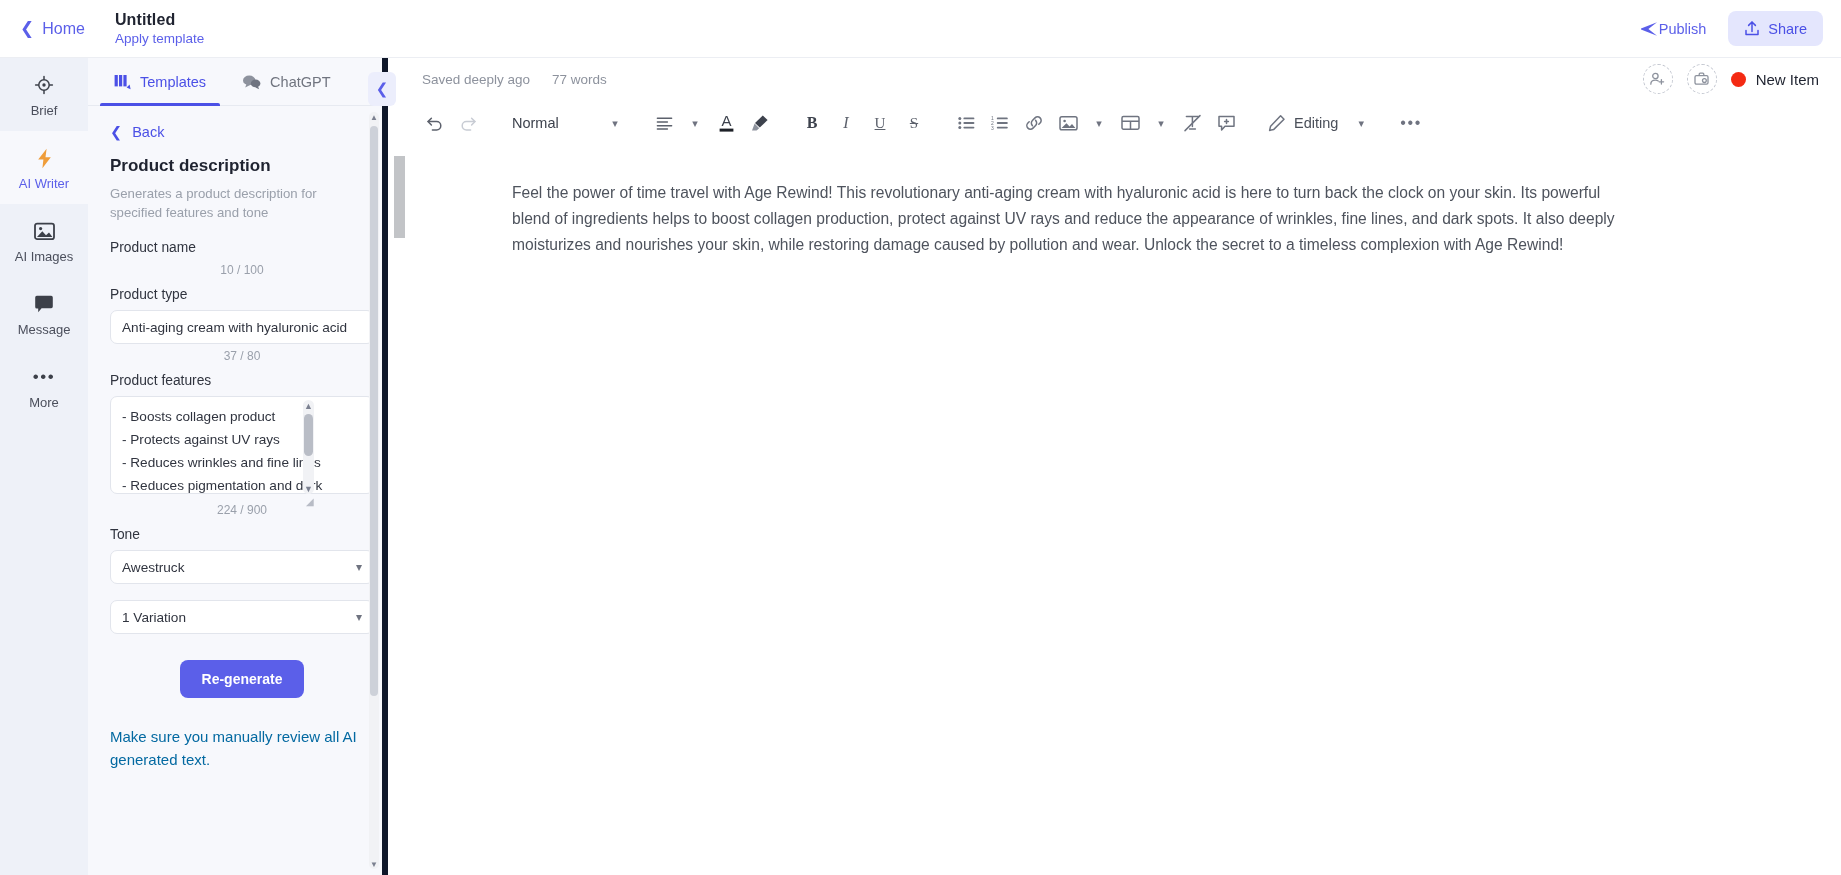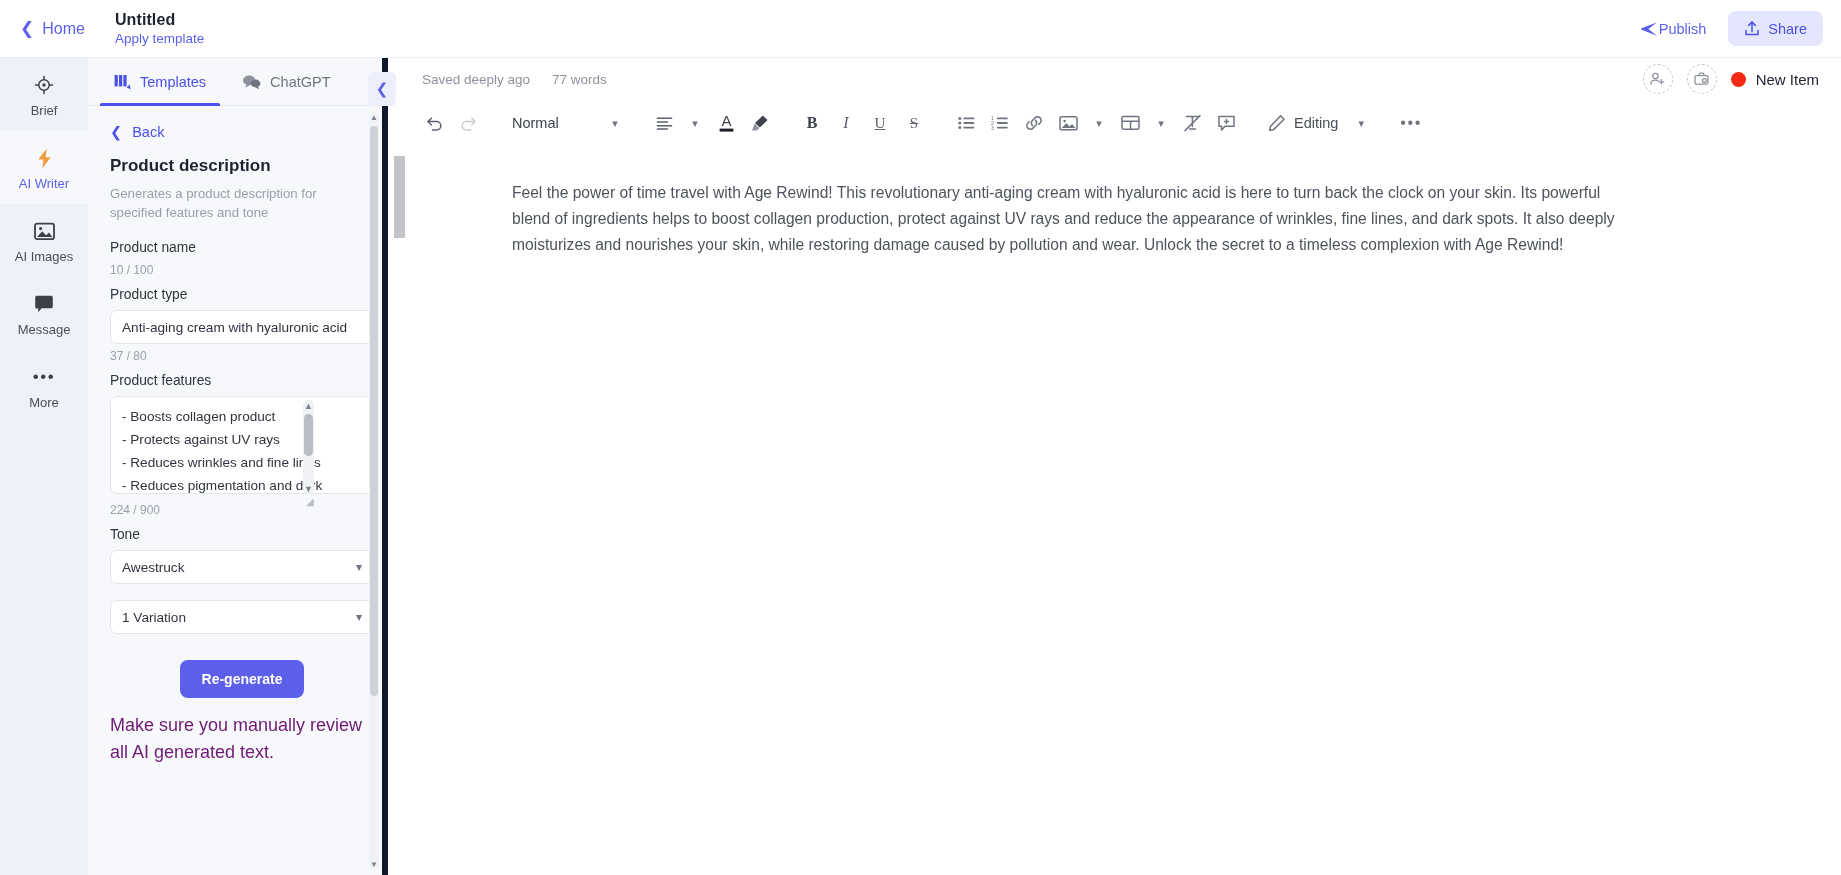--- a/index.html
+++ b/index.html
@@ -94,21 +94,21 @@
     font-size: 14.5px; cursor: pointer; margin-bottom: 16px;
   }
   .tmpl-title { font-size: 17px; font-weight: 700; color: #1f2330; margin-bottom: 8px; }
   .tmpl-desc { font-size: 13.2px; color: #9aa0ab; line-height: 1.45; margin-bottom: 18px; max-width: 262px; }
   .field-label { font-size: 13.8px; color: #30343f; margin-bottom: 8px; }
   .text-input {
     width: 264px; height: 34px; border: 1px solid #e2e5ec; border-radius: 7px;
     background: #fff; font-size: 13.6px; color: #30343f; padding: 0 11px;
     font-family: inherit; outline: none;
   }
-  .counter { font-size: 12px; color: #9aa0ab; text-align: left; width: 264px; margin-top: 5px; margin-bottom: 10px; }
+  .counter { font-size: 12px; color: #9aa0ab; text-align: center; width: 264px; margin-top: 5px; margin-bottom: 10px; }
   .ta-wrap { position: relative; width: 208px; }
   .textarea {
     width: 264px; height: 98px; border: 1px solid #e2e5ec; border-radius: 7px;
     background: #fff; font-size: 13.6px; color: #30343f; padding: 8px 20px 8px 11px;
     font-family: inherit; outline: none; resize: none; line-height: 23px;
     overflow: hidden;
   }
   .ta-scroll {
     position: absolute; right: 4px; top: 4px; bottom: 4px; width: 11px;
     background: #f1f2f5; border-radius: 6px;
@@ -131,21 +131,21 @@
     width: 264px; height: 34px; border: 1px solid #e2e5ec; border-radius: 7px;
     background: #fff; font-size: 13.6px; color: #30343f; padding: 0 11px;
     display: flex; align-items: center; cursor: pointer; position: relative;
   }
   .select .chev { margin-left: auto; color: #6f7380; font-size: 12px; }
   .regen-wrap { width: 264px; display: flex; justify-content: center; margin-top: 26px; }
   .regen-btn {
     background: #5b5fe9; color: #fff; border: none; font-family: inherit;
     font-size: 14px; font-weight: 700; padding: 11px 22px; border-radius: 8px; cursor: pointer;
   }
-  .disclaimer { width: 264px; font-size: 18px; color: #701a75; margin-top: 14px; line-height: 1.5; }
+  .disclaimer { width: 264px; font-size: 15px; color: #0369a1; margin-top: 28px; line-height: 1.5; }
   .panel-sb {
     position: absolute; right: 3px; top: 6px; bottom: 6px; width: 10px;
   }
   .panel-sb .track { position: absolute; inset: 0; background: #f1f2f5; border-radius: 6px; }
   .panel-sb .arrow {
     position: absolute; left: 0; right: 0; height: 10px; display: flex;
     align-items: center; justify-content: center; font-size: 8px; color: #7b8090; z-index: 2;
   }
   .panel-sb .arrow.up { top: 0; } .panel-sb .arrow.dn { bottom: 0; }
   .panel-sb .thumb {

